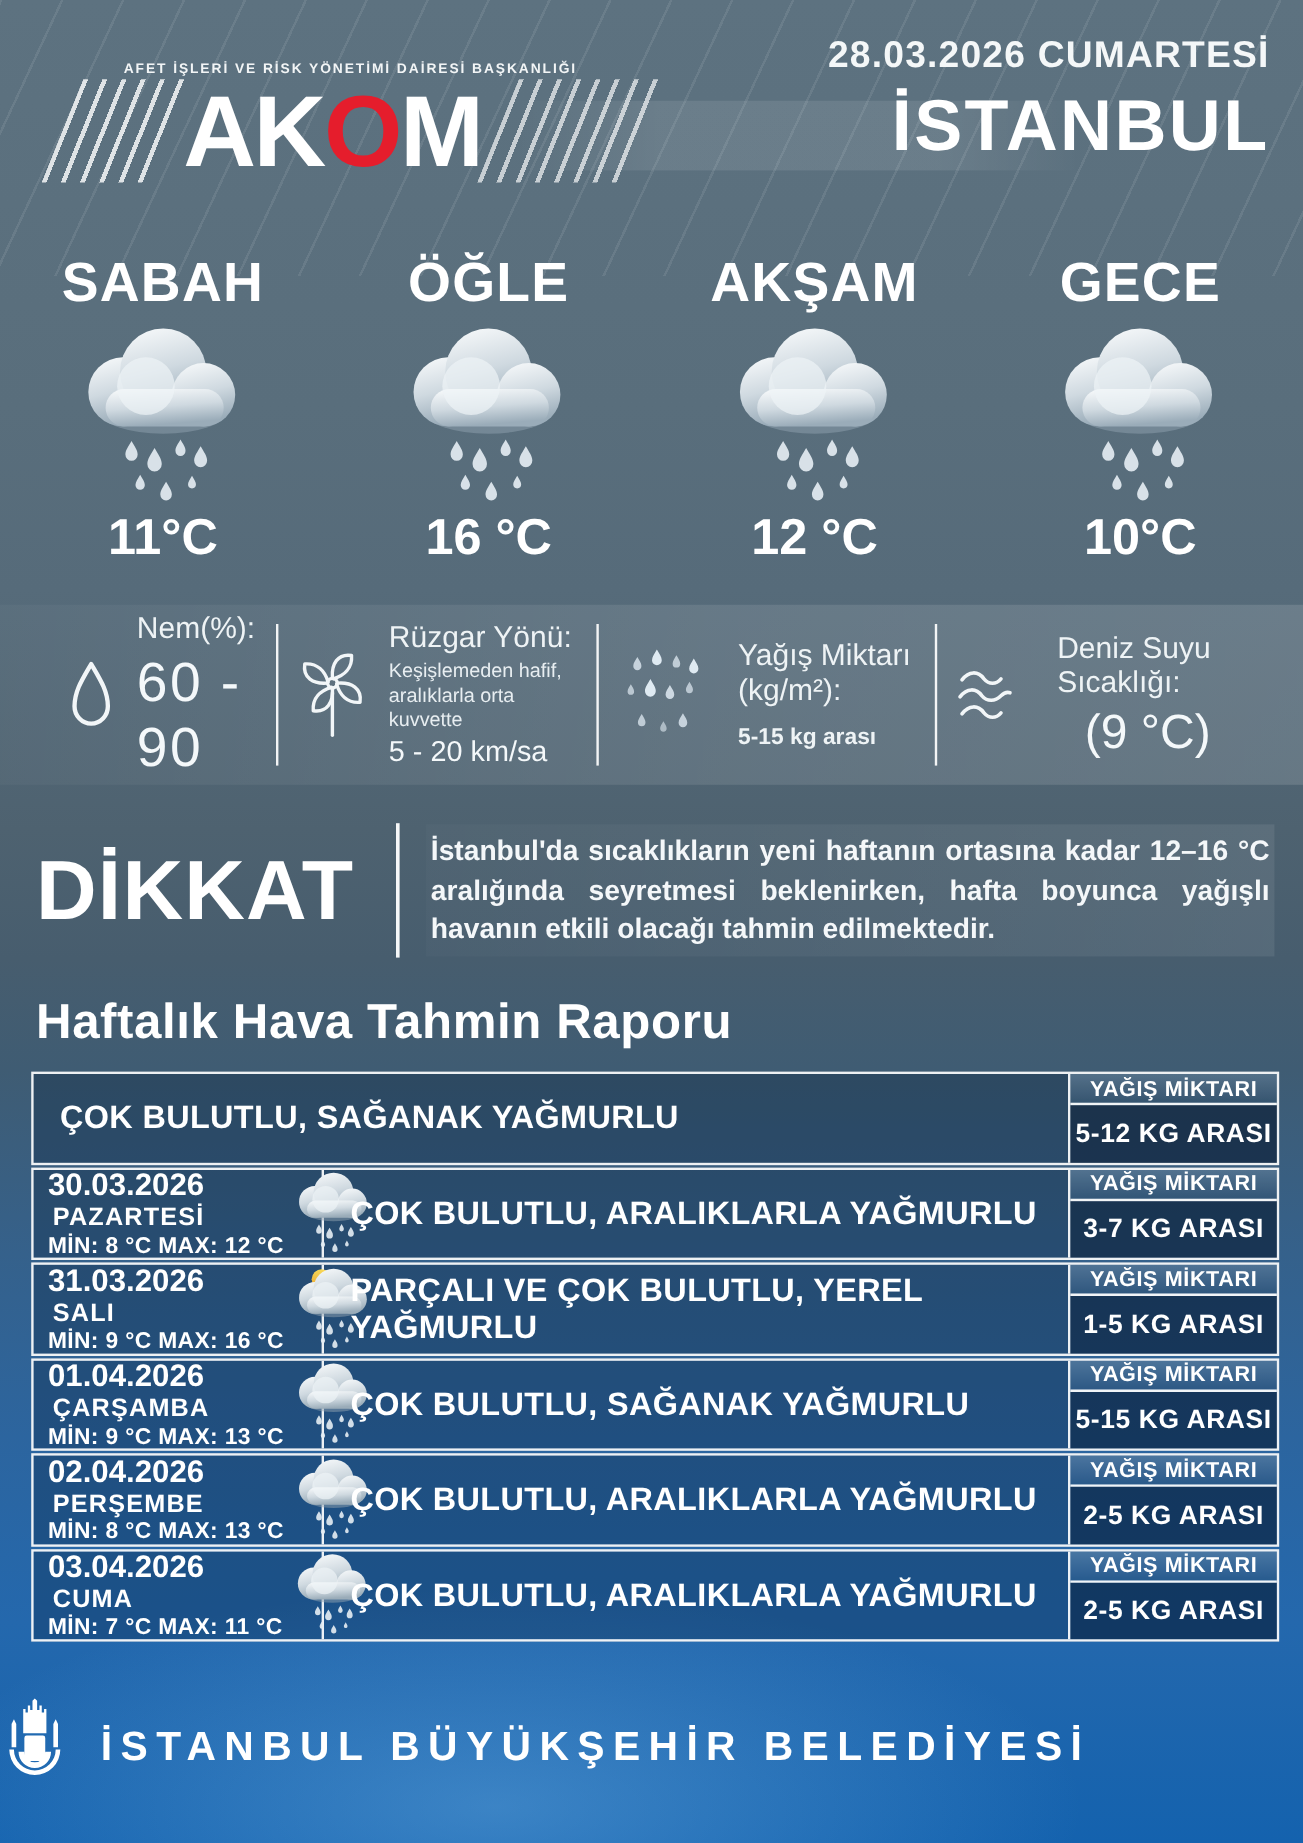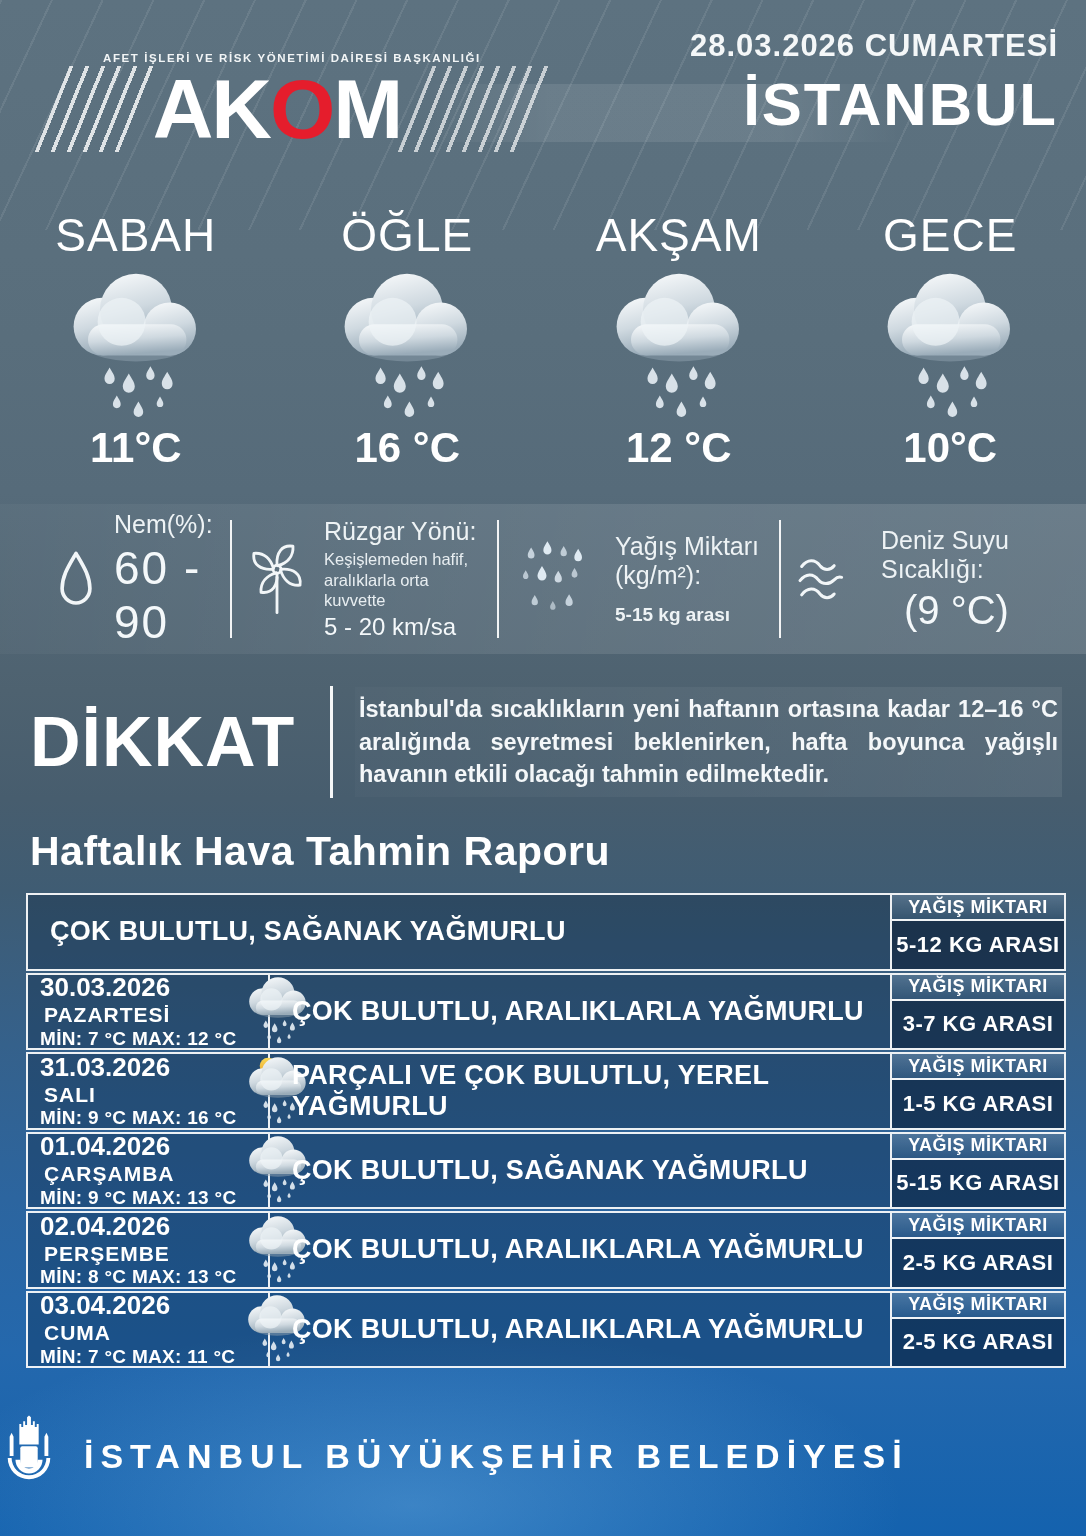--- a/index.html
+++ b/index.html
@@ -33,21 +33,21 @@
   .akom-word{ font-size:84px; font-weight:800; letter-spacing:-2px; color:#fff; line-height:1; }
   .akom-o{ color:#e51d2c; }
   .datecity{ position:absolute; top:28px; right:28px; text-align:right; }
   .date-line{ font-size:31px; font-weight:700; letter-spacing:1px; color:#f4f7f8; }
   .city-line{ font-size:60px; font-weight:800; letter-spacing:2px; color:#fff; margin-top:6px; }
   .city-band{ position:absolute; top:84px; left:430px; width:470px; height:58px; pointer-events:none;
     background:linear-gradient(90deg, rgba(255,255,255,0) 0%, rgba(255,255,255,0.09) 25%, rgba(255,255,255,0.09) 75%, rgba(255,255,255,0) 100%); }
   
   .periods{ position:absolute; top:208px; left:0; right:0; display:flex; }
   .period{ flex:1; display:flex; flex-direction:column; align-items:center; }
-  .period-label{ font-size:46px; font-weight:400; letter-spacing:1px; }
+  .period-label{ font-size:46px; font-weight:700; letter-spacing:1px; }
   .period-icon{ width:168px; height:158px; margin-top:6px; }
   .period-temp{ font-size:42px; font-weight:800; margin-top:-2px; }
   
   .details{
     position:absolute; top:504px; left:0; right:0; height:150px;
     display:flex; align-items:center; padding:0 40px;
     background:linear-gradient(90deg, rgba(255,255,255,0.03), rgba(255,255,255,0.10) 55%, rgba(255,255,255,0.13));
   }
   .detail{ display:flex; align-items:center; gap:16px; height:100%; padding:0 14px; }
   .d1{ width:19%; } .d2{ width:26.5%; } .d3{ width:28%; } .d4{ width:26.5%; }
@@ -295,21 +295,21 @@
         <div class="amount-head">YAĞIŞ MİKTARI</div>
         <div class="amount-val">5-12 KG ARASI</div>
       </div>
     </div>
 
     <div class="wrow">
       <div class="wcell-day">
         <div class="day-text">
           <div class="wdate">30.03.2026</div>
           <div class="wday">PAZARTESİ</div>
-          <div class="wminmax">MİN: 7 °C MAX: 12 °C</div>
+          <div class="wminmax">MİN: 8 °C MAX: 12 °C</div>
         </div>
         <svg class="wicon">
             <use href="#rain-cloud"></use>
           </svg>
       </div>
       <div class="wcell-desc">ÇOK BULUTLU, ARALIKLARLA YAĞMURLU</div>
       <div class="wcell-amount">
         <div class="amount-head">YAĞIŞ MİKTARI</div>
         <div class="amount-val">3-7 KG ARASI</div>
       </div>

